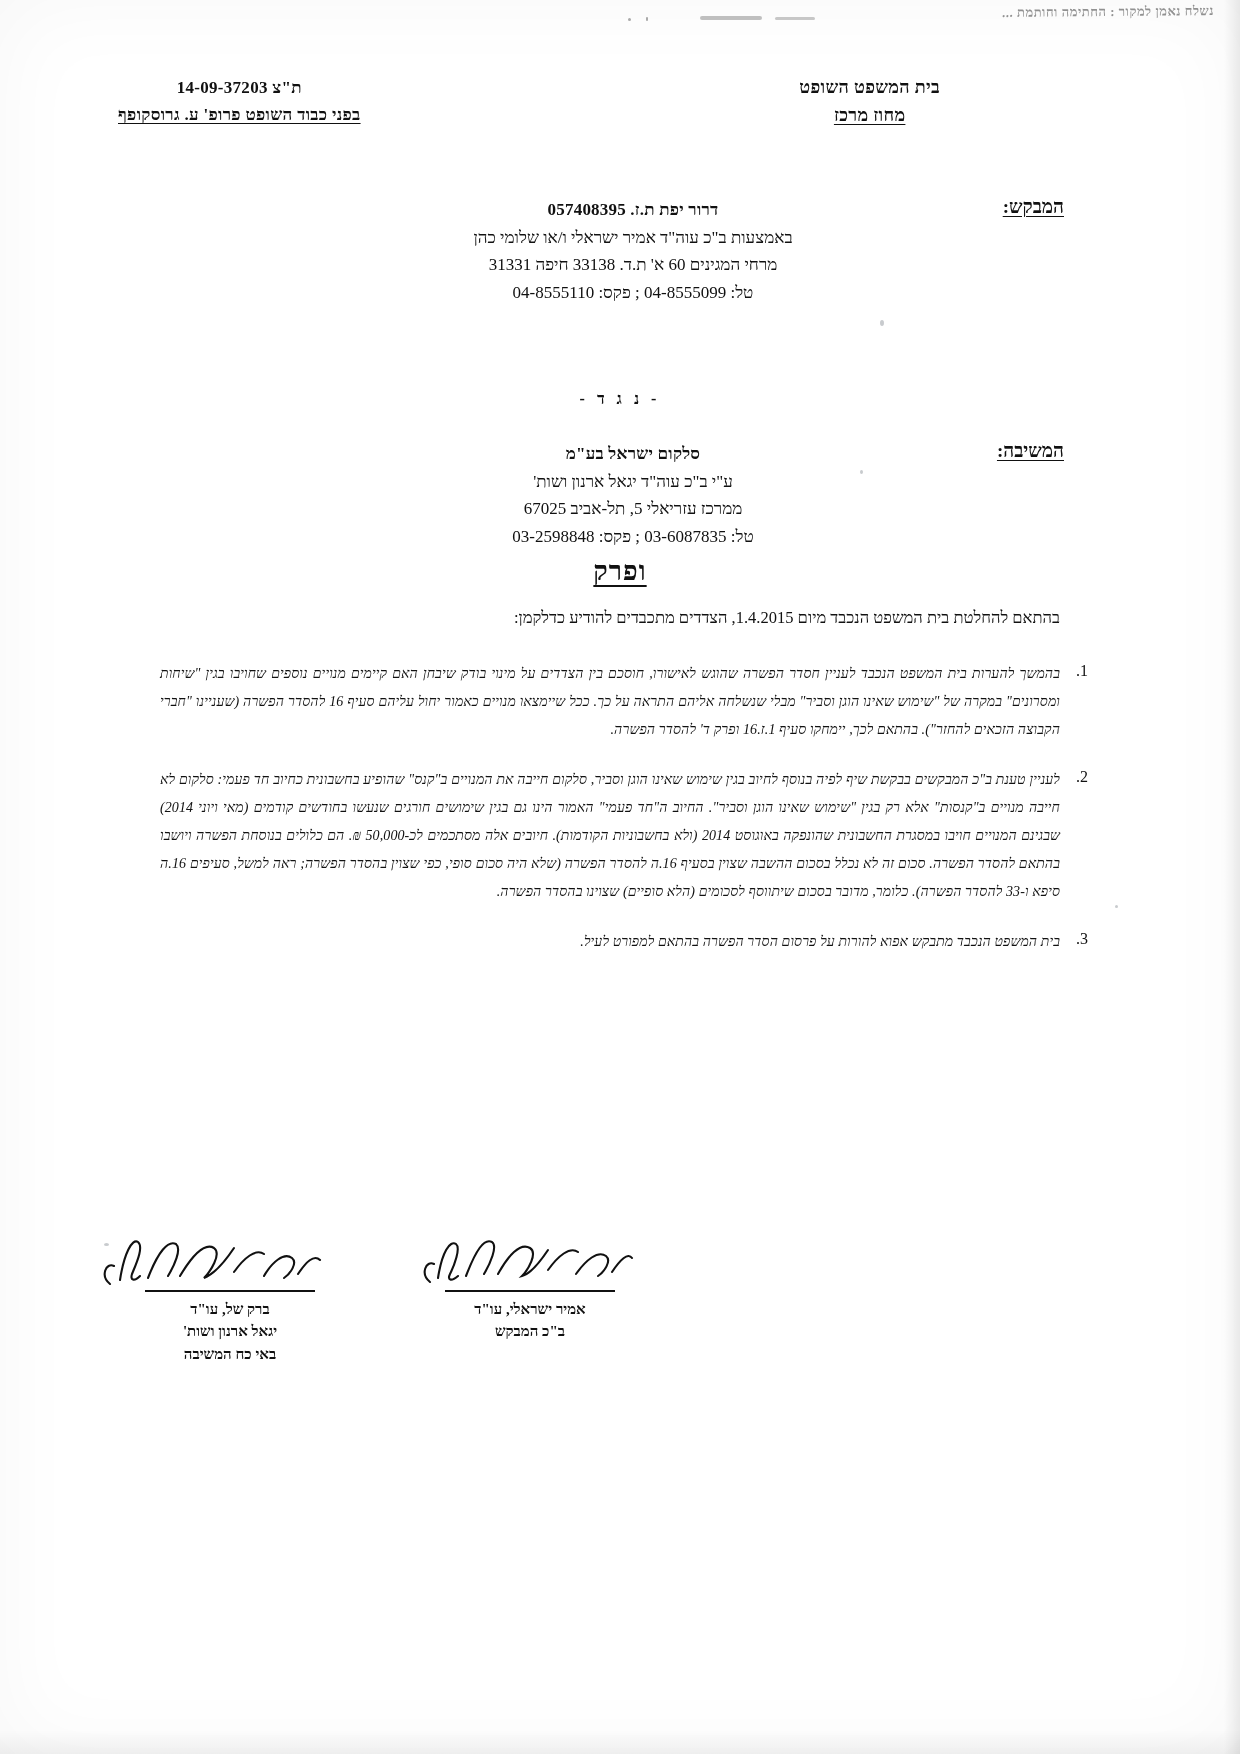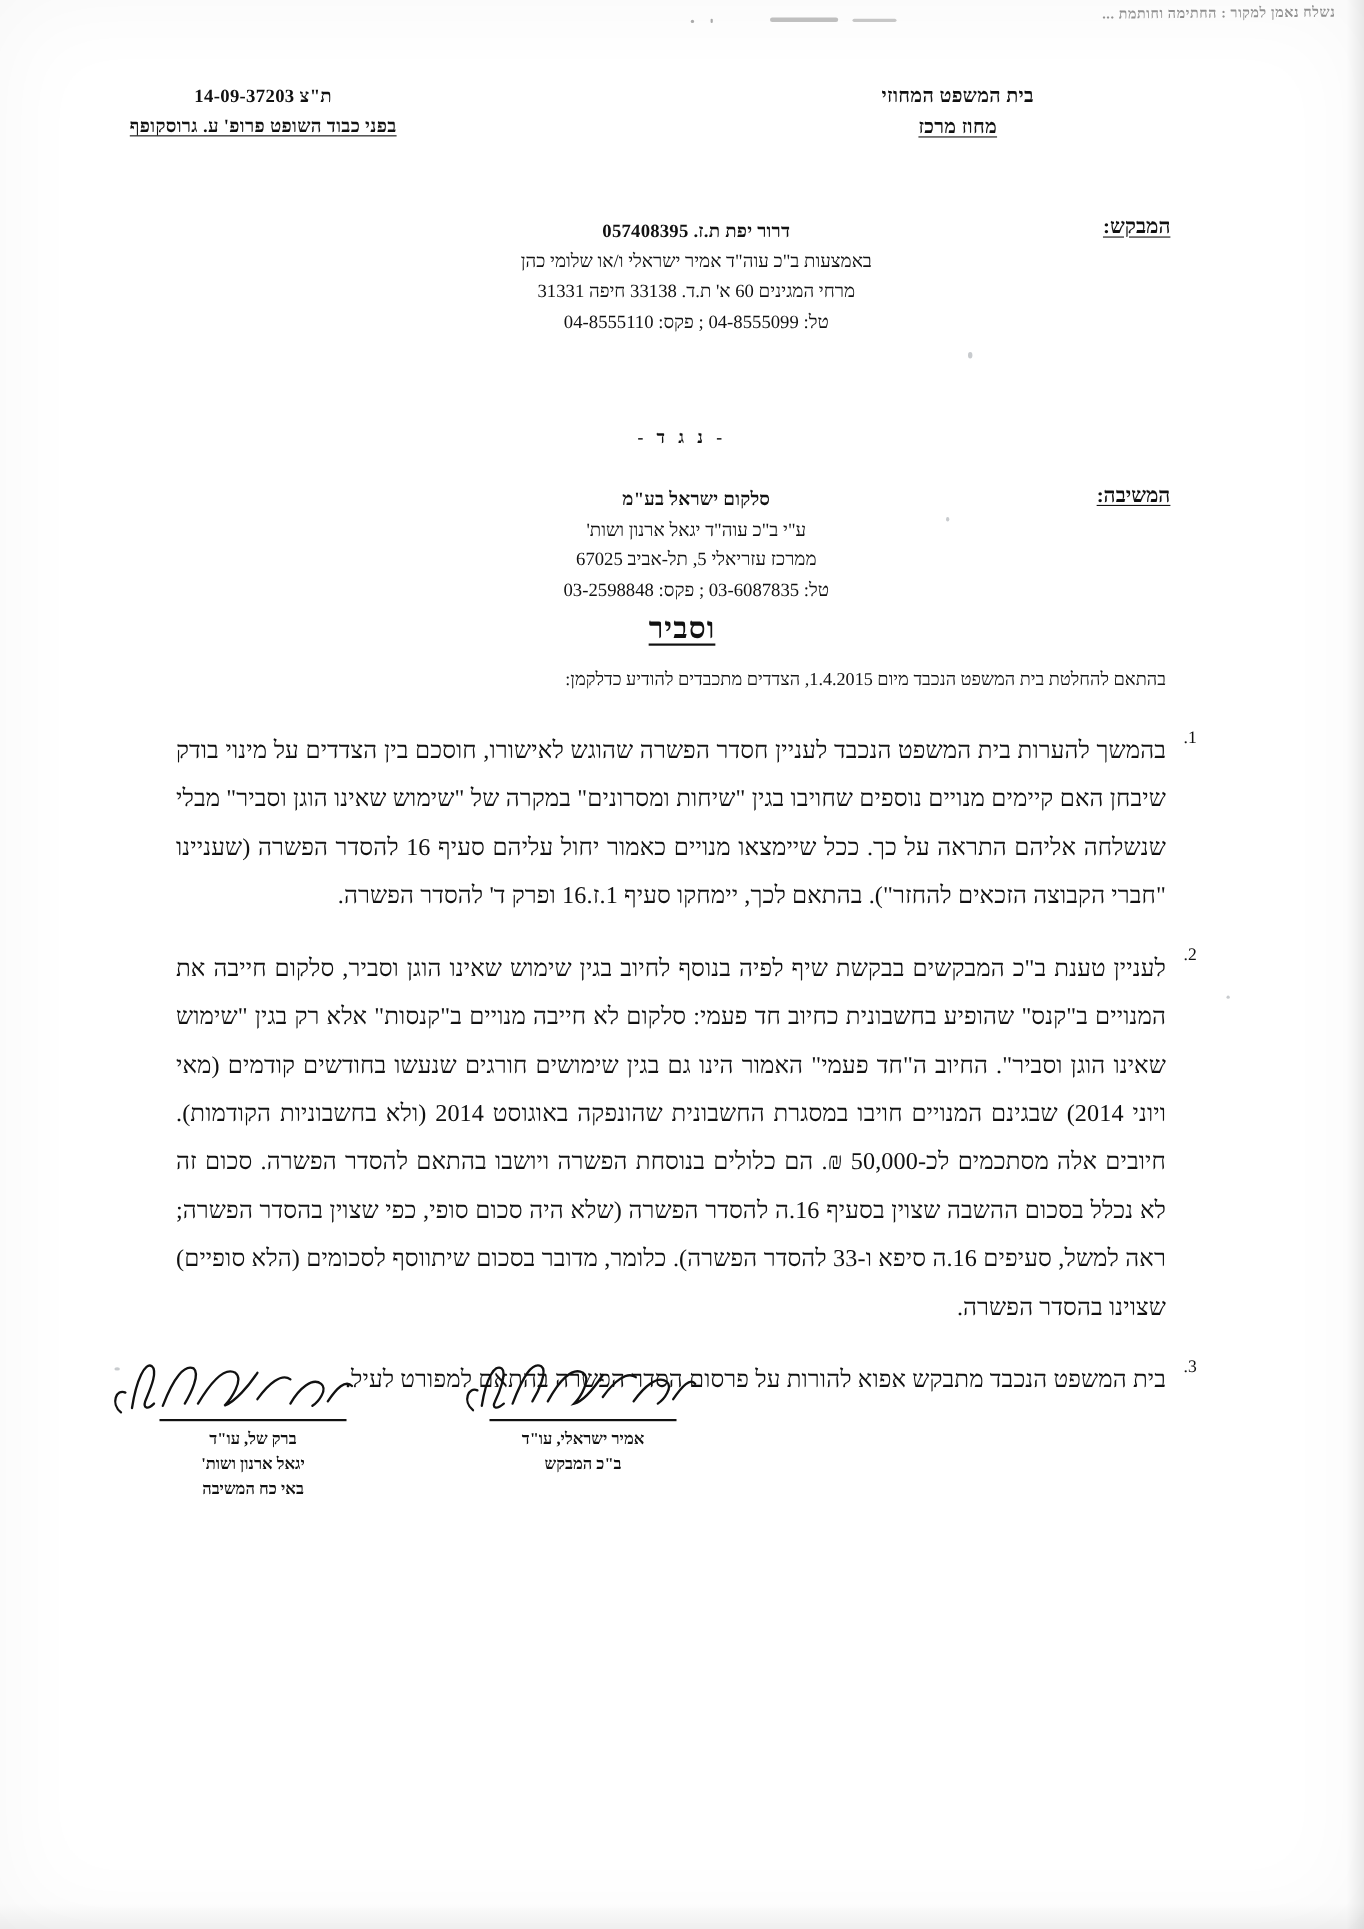--- a/index.html
+++ b/index.html
@@ -190,25 +190,26 @@
     padding-left: 160px;
   }
   .clause-num {
     position: absolute;
     right: 152px;
     top: 2px;
     font-size: 16px;
     font-weight: normal;
   }
   .clause-text {
-    font-size: 22px;
+    font-size: 14px;
     line-height: 2.0;
     text-align: justify;
     text-align-last: right;
     letter-spacing: .1px;
+    font-style: italic;
   }
 
   
   .sigs {
     position: absolute;
     top: 1230px;
     left: 0;
     width: 100%;
     height: 120px;
   }
@@ -249,21 +250,21 @@
   </div>
   <div class="stamp-line">נשלח נאמן למקור : החתימה וחותמת ...</div>
 
   <div class="scan-speck" style="left:880px; top:320px; width:4px; height:6px;"></div>
   <div class="scan-speck" style="left:860px; top:470px; width:3px; height:4px;"></div>
   <div class="scan-speck" style="left:1115px; top:905px; width:3px; height:3px;"></div>
   <div class="scan-speck" style="left:104px; top:1243px; width:5px; height:3px;"></div>
 
   <div class="hdr">
     <div class="hdr-right">
-      <div class="l1">בית המשפט המחוזי</div>
+      <div class="l1">בית המשפט השופט</div>
       <div class="l2">מחוז מרכז</div>
     </div>
     <div class="hdr-left">
       <div class="l1">ת"צ 14-09-37203</div>
       <div class="l2">בפני כבוד השופט פרופ' ע. גרוסקופף</div>
     </div>
   </div>
 
   <div class="party" style="top:196px;">
     <div class="party-label">המבקש:</div>
@@ -281,21 +282,21 @@
     <div class="party-label">המשיבה:</div>
     <div class="party-body">
       <div class="row name">סלקום ישראל בע"מ</div>
       <div class="row">ע"י ב"כ עוה"ד יגאל ארנון ושות'</div>
       <div class="row">ממרכז עזריאלי 5, תל-אביב 67025</div>
       <div class="row">טל: 03-6087835 ; פקס: 03-2598848</div>
     </div>
   </div>
 
   <div class="doc-title" style="top:556px;">
-    <span>וסביר</span>
+    <span>ופרק</span>
   </div>
 
   <div class="intro" style="top:604px;">בהתאם להחלטת בית המשפט הנכבד מיום 1.4.2015, הצדדים מתכבדים להודיע כדלקמן:</div>
 
   <div class="clauses">
     <div class="clause">
       <div class="clause-num">1.</div>
       <div class="clause-text">בהמשך להערות בית המשפט הנכבד לעניין חסדר הפשרה שהוגש לאישורו, חוסכם בין הצדדים על מינוי בודק שיבחן האם קיימים מנויים נוספים שחויבו בגין "שיחות ומסרונים" במקרה של "שימוש שאינו הוגן וסביר" מבלי שנשלחה אליהם התראה על כך. ככל שיימצאו מנויים כאמור יחול עליהם סעיף 16 להסדר הפשרה (שעניינו "חברי הקבוצה הזכאים להחזר"). בהתאם לכך, יימחקו סעיף 1.ז.16 ופרק ד' להסדר הפשרה.</div>
     </div>
     <div class="clause">

